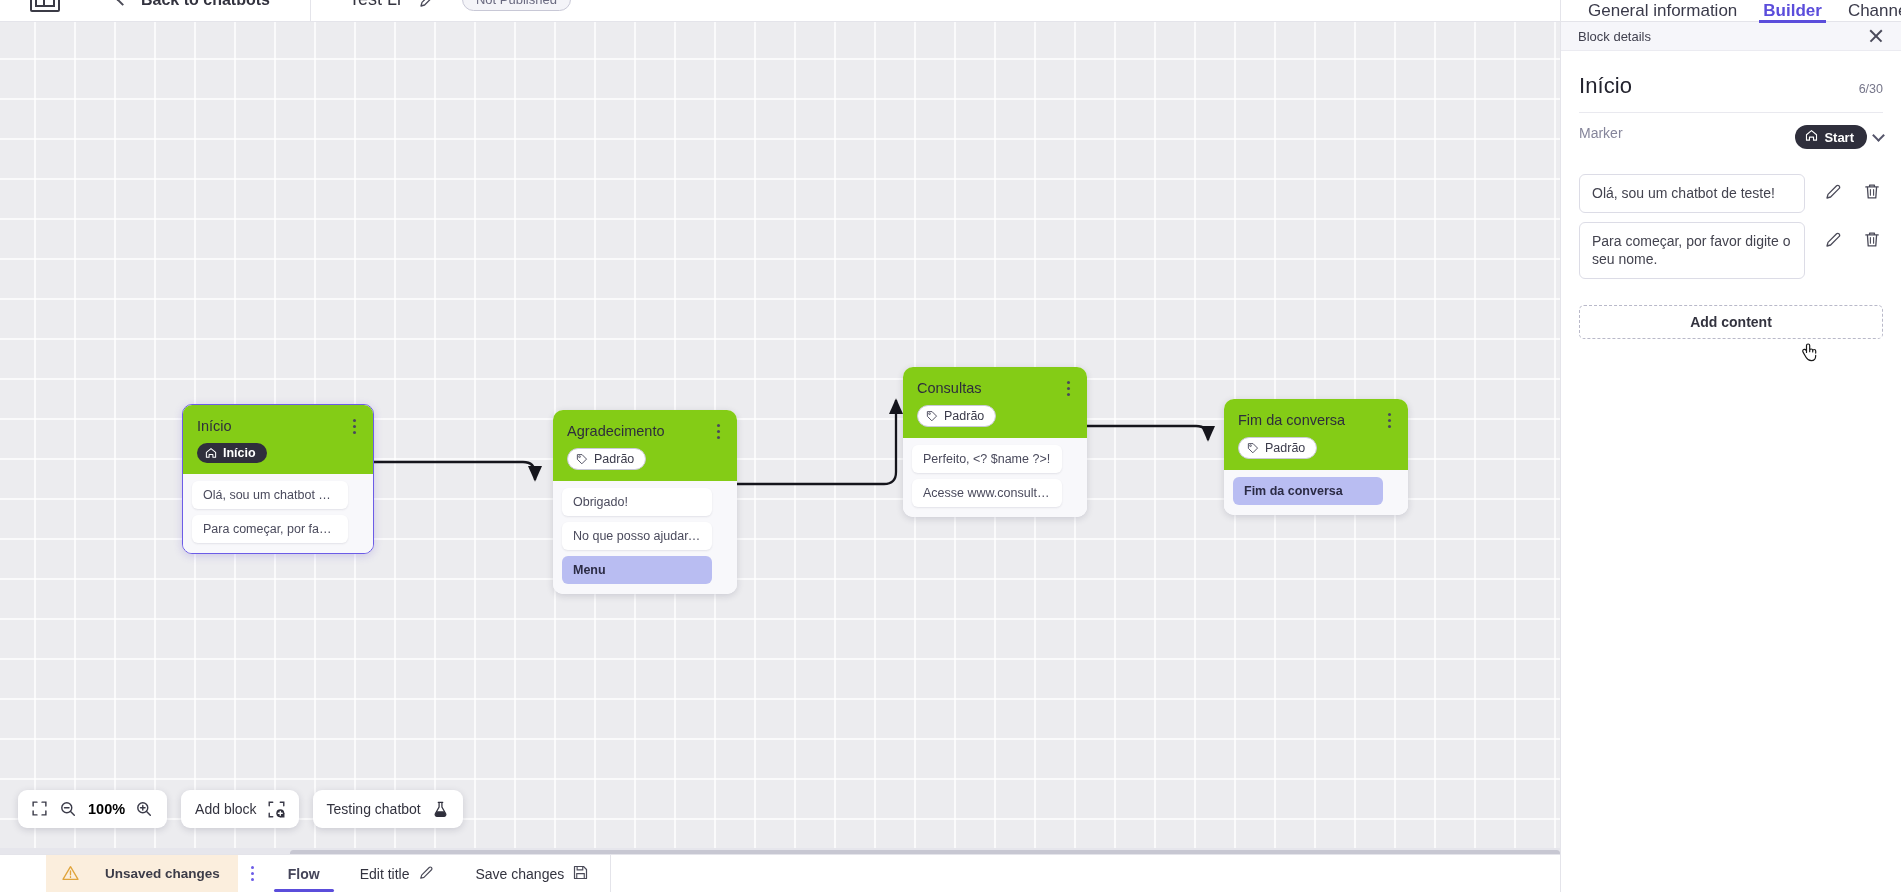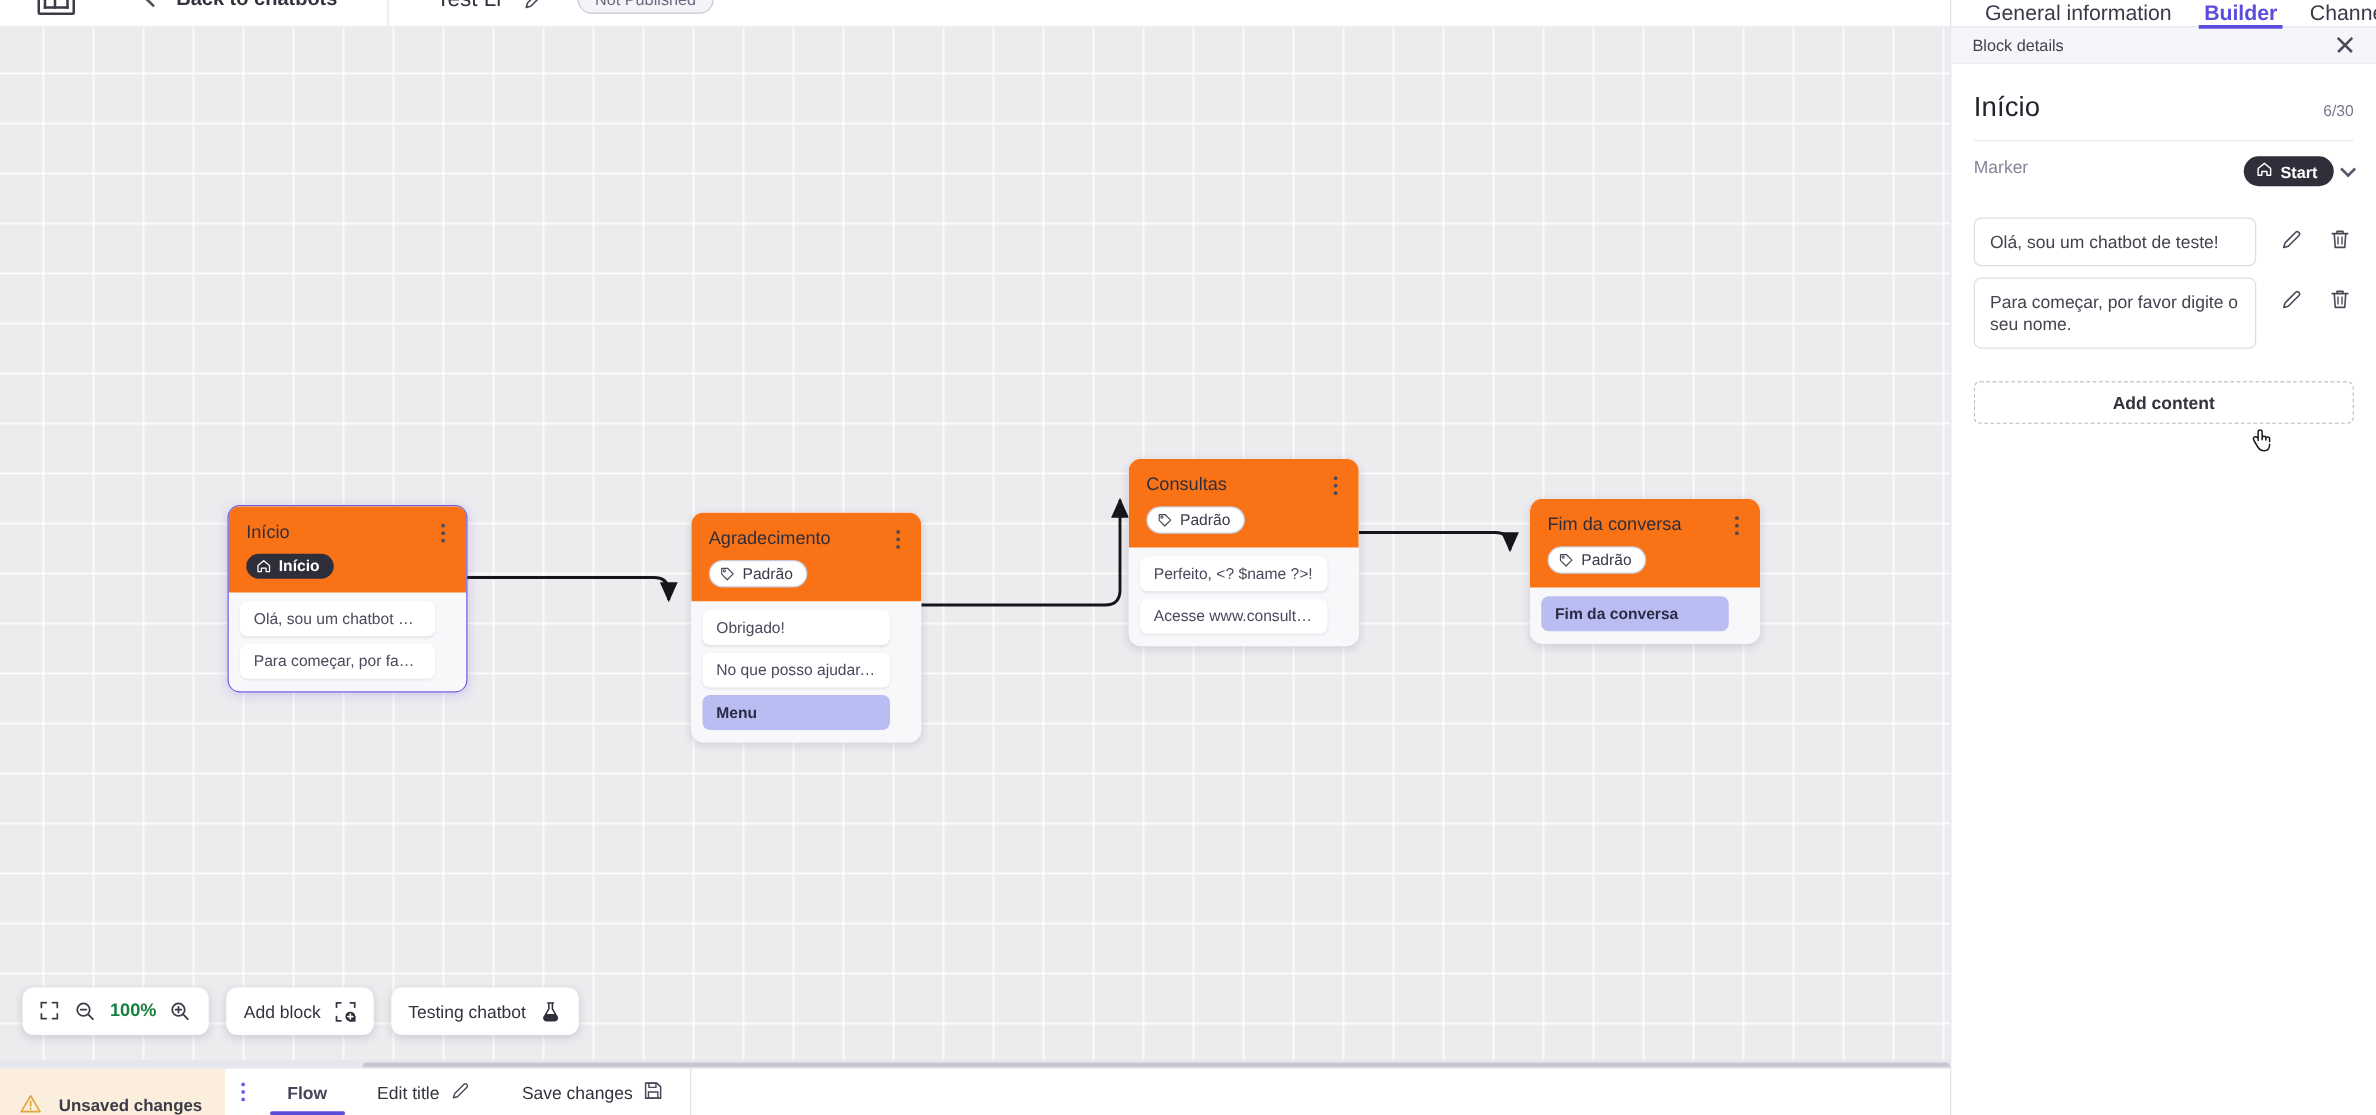--- a/index.html
+++ b/index.html
@@ -60,21 +60,21 @@
   }
   .edges { position: absolute; left: 0; top: 0; width: 1560px; height: 838px; }
 
   
   .node {
     position: absolute; background: #ffffff; border-radius: 10px;
     box-shadow: 0 2px 7px rgba(40,40,70,.16);
     padding: 0; overflow: hidden;
   }
   .node.selected { border: 1.5px solid #6c5ce7; box-shadow: 0 2px 9px rgba(90,70,200,.22); }
-  .node-head { padding: 13px 14px 0 14px; background: #f97316; position: relative; }
+  .node-head { padding: 13px 14px 0 14px; background: #84cc16; position: relative; }
   .node-title { font-size: 14.5px; color: #2e2e3c; font-weight: 400; }
   .kebab {
     position: absolute; right: 11px; top: 12px; width: 16px; height: 18px;
     display: flex; flex-direction: column; align-items: center; justify-content: center; gap: 3px;
   }
   .kebab i { width: 3px; height: 3px; border-radius: 50%; background: #4a4a5c; display: block; }
   .chip {
     display: inline-flex; align-items: center; gap: 6px; margin-top: 9px; margin-bottom: 11px;
     border-radius: 20px; font-size: 12.5px; padding: 3px 11px 3px 8px; white-space: nowrap;
   }
@@ -90,34 +90,34 @@
   .msg.accent { background: #b9bdf2; color: #2b2b45; font-weight: 600; box-shadow: none; }
 
   
   .tools { position: absolute; left: 18px; bottom: 32px; display: flex; gap: 14px; z-index: 5; }
   .tool {
     background: #fff; border-radius: 9px; box-shadow: 0 2px 7px rgba(40,40,70,.17);
     height: 38px; display: flex; align-items: center; padding: 0 14px; gap: 11px;
   }
   .tool span.lbl { font-size: 14px; color: #33333f; white-space: nowrap; }
   .tool svg { display: block; }
-  .zoomlvl { font-size: 14.5px; color: #15803d; font-weight: 600; }
+  .zoomlvl { font-size: 14.5px; color: #000000; font-weight: 600; }
 
   
   .hscroll { position: absolute; left: 0; bottom: 1px; width: 1560px; height: 11px; background: #e6e6ec; }
   .hscroll .thumb { position: absolute; left: 290px; top: 2px; width: 1270px; height: 7px; background: #c7c7d2; border-radius: 4px; }
 
   
   .statusbar {
     position: absolute; left: 0; bottom: 0; width: 1560px; height: 38px;
     background: #fff; border-top: 1px solid #e4e4ea; display: flex; align-items: stretch;
   }
   .unsaved {
-    background: #fbeedd; display: flex; align-items: flex-end; gap: 14px;
-    padding: 0 18px 0 16px; white-space: nowrap;
+    background: #fbeedd; display: flex; align-items: center; gap: 26px;
+    padding: 0 18px 0 16px; white-space: nowrap; margin-left: 46px;
   }
   .unsaved .lbl { font-size: 13.5px; color: #3c3c48; font-weight: 600; }
   .sb-kebab { display: flex; flex-direction: column; justify-content: center; align-items: center; gap: 3px; width: 30px; }
   .sb-kebab i { width: 3px; height: 3px; border-radius: 50%; background: #6c5ce7; }
   .sb-tab {
     display: flex; align-items: center; gap: 9px; padding: 0 20px; position: relative;
     font-size: 14px; color: #33333f; white-space: nowrap;
   }
   .sb-tab.active { color: #45455a; font-weight: 600; }
   .sb-tab.active::after { content: ""; position: absolute; left: 6px; right: 6px; bottom: 0; height: 3px; background: #5b4ddb; border-radius: 2px; }

